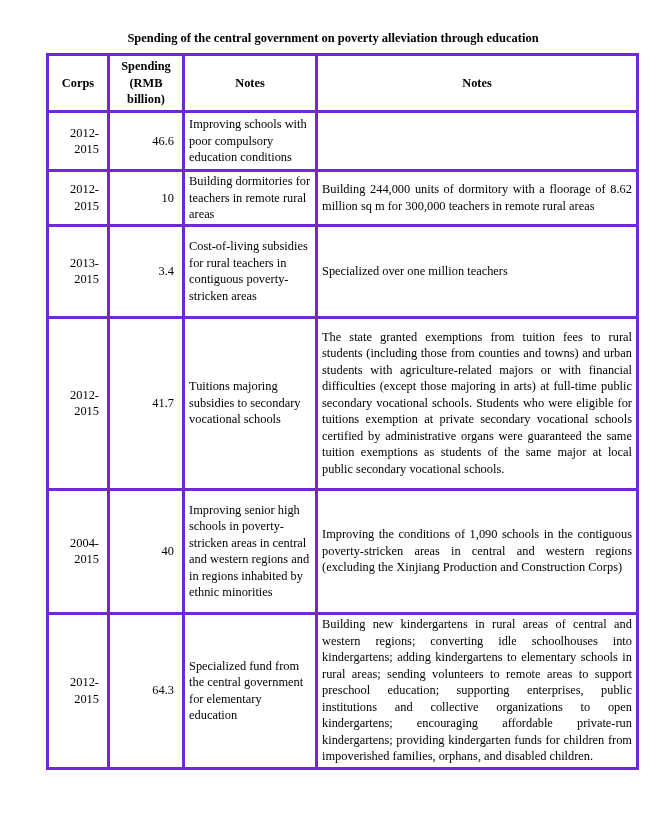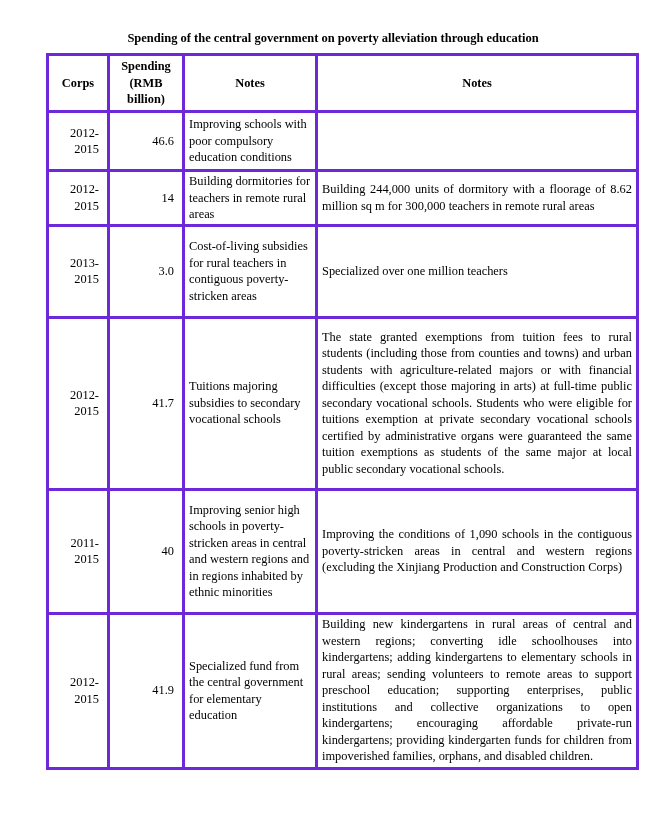--- a/index.html
+++ b/index.html
@@ -97,44 +97,44 @@
     </thead>
     <tbody>
       <tr class="r0">
         <td class="years-cell">2012-2015</td>
         <td class="spending-cell">46.6</td>
         <td class="usage-cell">Improving schools with poor compulsory education conditions</td>
         <td class="notes-cell"></td>
       </tr>
       <tr class="r1">
         <td class="years-cell">2012-2015</td>
-        <td class="spending-cell">14</td>
+        <td class="spending-cell">10</td>
         <td class="usage-cell">Building dormitories for teachers in remote rural areas</td>
         <td class="notes-cell">Building 244,000 units of dormitory with a floorage of 8.62 million sq m for 300,000 teachers in remote rural areas</td>
       </tr>
       <tr class="r2">
         <td class="years-cell">2013-2015</td>
-        <td class="spending-cell">3.0</td>
+        <td class="spending-cell">3.4</td>
         <td class="usage-cell">Cost-of-living subsidies for rural teachers in contiguous poverty-stricken areas</td>
         <td class="notes-cell">Specialized over one million teachers</td>
       </tr>
       <tr class="r3">
         <td class="years-cell">2012-2015</td>
         <td class="spending-cell">41.7</td>
         <td class="usage-cell">Tuitions majoring subsidies to secondary vocational schools</td>
         <td class="notes-cell">The state granted exemptions from tuition fees to rural students (including those from counties and towns) and urban students with agriculture-related majors or with financial difficulties (except those majoring in arts) at full-time public secondary vocational schools. Students who were eligible for tuitions exemption at private secondary vocational schools certified by administrative organs were guaranteed the same tuition exemptions as students of the same major at local public secondary vocational schools.</td>
       </tr>
       <tr class="r4">
-        <td class="years-cell">2011-2015</td>
+        <td class="years-cell">2004-2015</td>
         <td class="spending-cell">40</td>
         <td class="usage-cell">Improving senior high schools in poverty-stricken areas in central and western regions and in regions inhabited by ethnic minorities</td>
         <td class="notes-cell">Improving the conditions of 1,090 schools in the contiguous poverty-stricken areas in central and western regions (excluding the Xinjiang Production and Construction Corps)</td>
       </tr>
       <tr class="r5">
         <td class="years-cell">2012-2015</td>
-        <td class="spending-cell">41.9</td>
+        <td class="spending-cell">64.3</td>
         <td class="usage-cell">Specialized fund from the central government for elementary education</td>
         <td class="notes-cell">Building new kindergartens in rural areas of central and western regions; converting idle schoolhouses into kindergartens; adding kindergartens to elementary schools in rural areas; sending volunteers to remote areas to support preschool education; supporting enterprises, public institutions and collective organizations to open kindergartens; encouraging affordable private-run kindergartens; providing kindergarten funds for children from impoverished families, orphans, and disabled children.</td>
       </tr>
     </tbody>
   </table>
 
 </div>
 
 </body></html>

